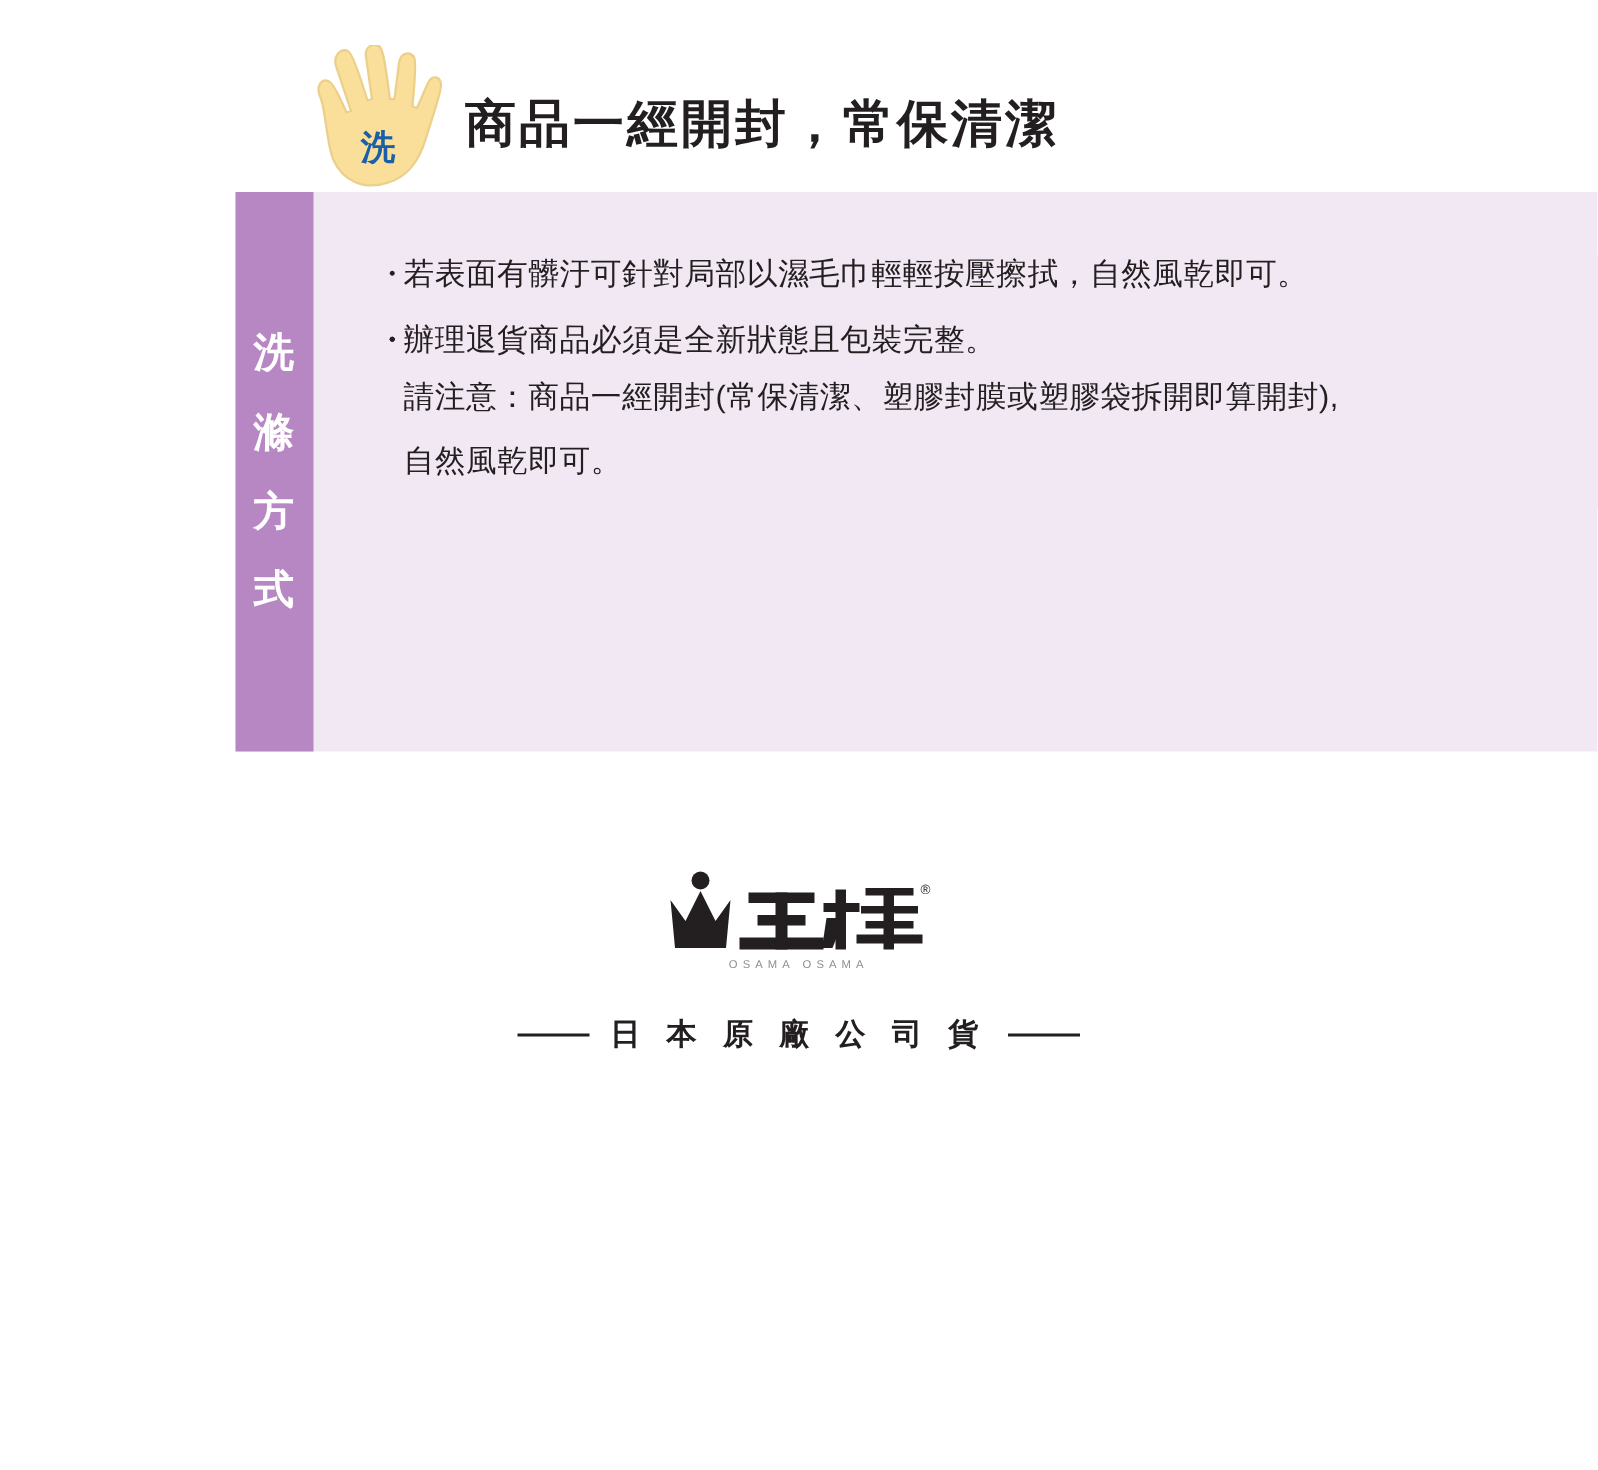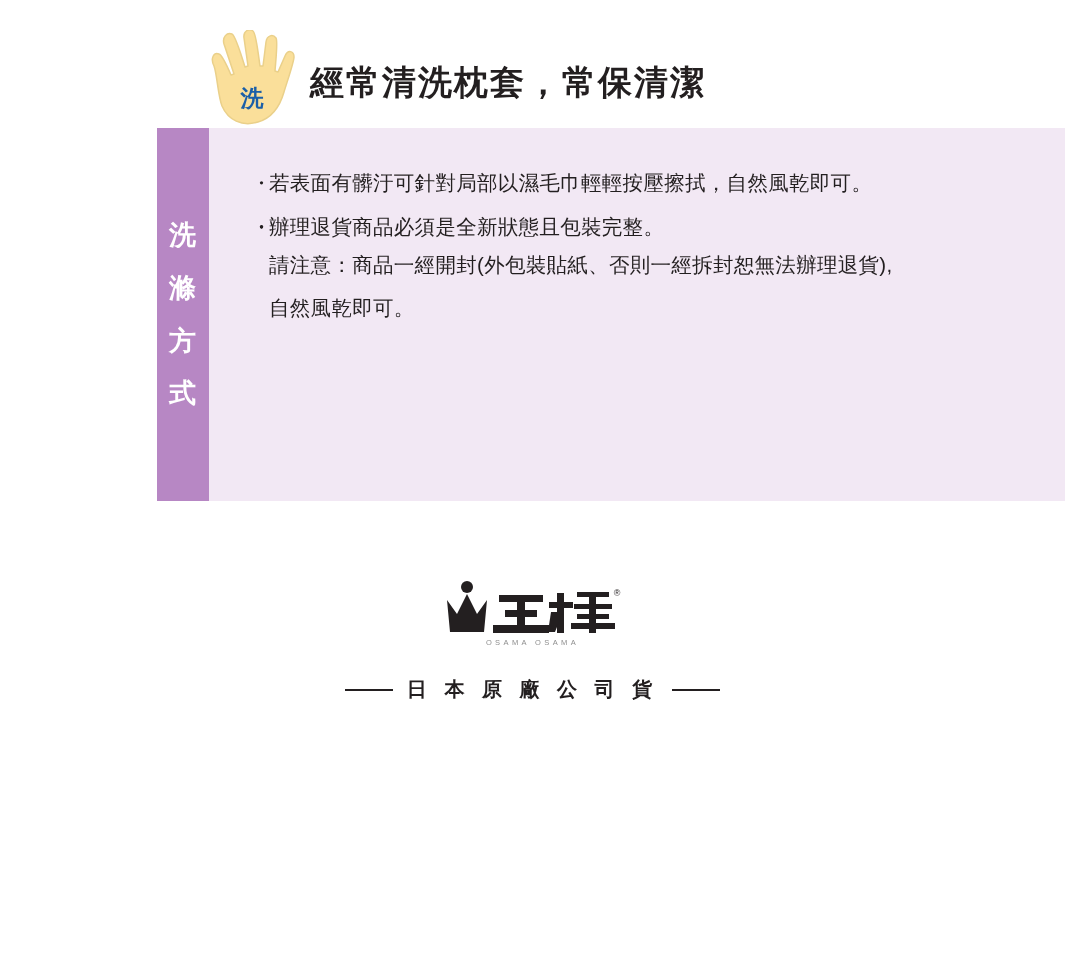--- a/index.html
+++ b/index.html
@@ -169,21 +169,21 @@
 
   <div class="hand-icon">
     <svg width="104" height="102" viewBox="0 0 104 102" xmlns="http://www.w3.org/2000/svg">
       <g fill="#fadf9a" stroke="#ead08a" stroke-width="1.5" stroke-linejoin="round" stroke-linecap="round">
         <path d="M14 36 C10 28 14 22 19 24 C22 25 28 38 31 45 L34 44 L24 14 C22 7 27 2 32 4 C35 5 41 24 45 37 L48 36 L44 8 C43 1 49 -2 53 1 C56 3 58 22 60 36 L63 36 L66 12 C67 5 73 4 76 8 C78 11 76 28 75 41 L78 42 L85 26 C88 19 94 21 94 27 C94 32 87 52 84 62 C80 76 72 88 58 92 C42 97 28 90 22 76 C18 66 17 44 14 36 Z"></path>
       </g>
       <text x="52" y="76" font-family="'Liberation Sans', sans-serif" font-size="23" font-weight="bold" fill="#1b5fa8" text-anchor="middle">洗</text>
     </svg>
   </div>
 
-  <div class="header-title">經常清洗枕套，常保清潔</div>
+  <div class="header-title">商品一經開封，常保清潔</div>
 </div>
 
 <div class="care-panel">
 
   <div class="care-label">
     <span>洗</span>
     <span>滌</span>
     <span>方</span>
     <span>式</span>
   </div>
@@ -199,21 +199,21 @@
       <span class="dot">・</span>
     </div>
 
     <div class="care-item">
       <span class="dot">・</span>
     </div>
 
     <div class="care-item">
       <span class="dot">・</span>
       <span>辦理退貨商品必須是全新狀態且包裝完整。</span>
-      <span class="loose">請注意：商品一經開封(外包裝貼紙、否則一經拆封恕無法辦理退貨),</span>
+      <span class="loose">請注意：商品一經開封(常保清潔、塑膠封膜或塑膠袋拆開即算開封),</span>
       <span class="loose">自然風乾即可。</span>
     </div>
 
   </div>
 </div>
 
 <div class="brand">
 
   <div class="brand-logo">
     <svg class="brand-mark" width="180" height="60" viewBox="0 0 180 60" xmlns="http://www.w3.org/2000/svg">

